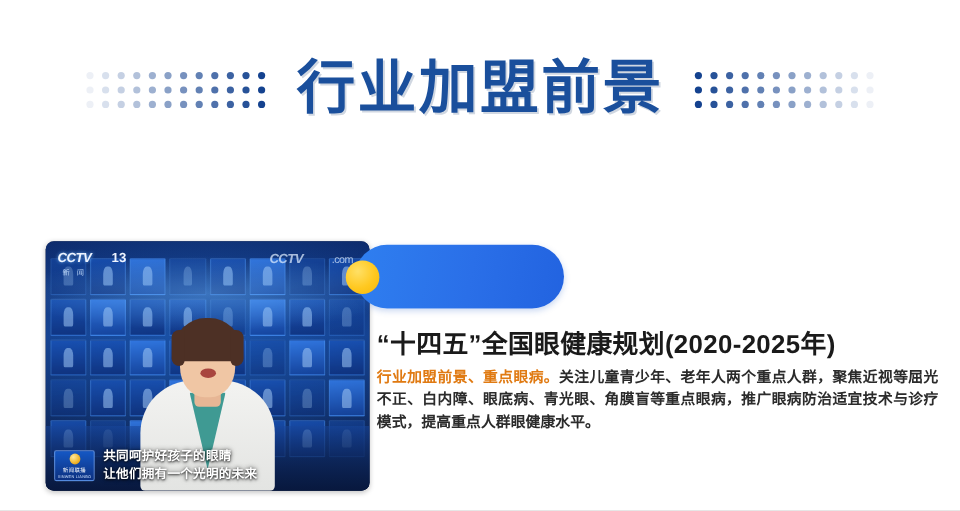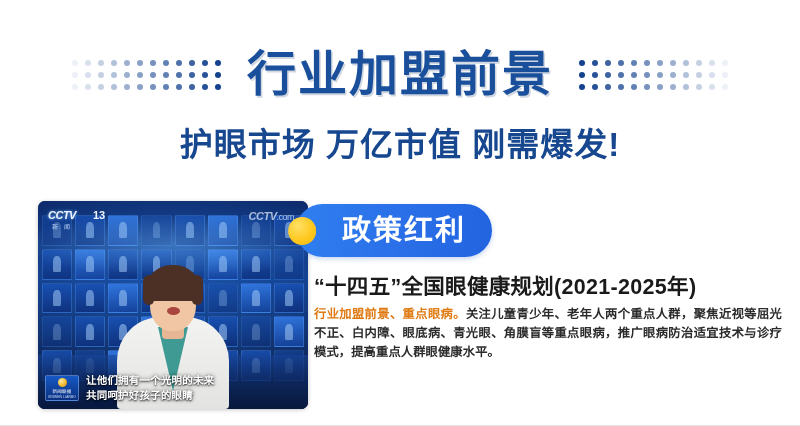--- a/index.html
+++ b/index.html
@@ -298,20 +298,21 @@
     font-size: 11px;
     font-weight: bold;
     font-style: italic;
     color: rgba(225,238,255,0.72);
     letter-spacing: -0.5px;
   }
   .cctv-watermark .dotcom {
     font-style: normal;
     font-weight: normal;
     font-size: 9px;
+    margin-left: 24px;
   }
 
   
   .program-badge {
     position: absolute;
     left: 7px;
     bottom: 8px;
     width: 34px;
     height: 26px;
     border-radius: 2px;
@@ -532,21 +533,20 @@
             <span class="dot" style="background: rgb(20, 66, 143); opacity: 0.498;"></span>
             <span class="dot" style="background: rgb(20, 66, 143); opacity: 0.415;"></span>
             <span class="dot" style="background: rgb(20, 66, 143); opacity: 0.331;"></span>
             <span class="dot" style="background: rgb(20, 66, 143); opacity: 0.247;"></span>
             <span class="dot" style="background: rgb(20, 66, 143); opacity: 0.164;"></span>
             <span class="dot" style="background: rgb(20, 66, 143); opacity: 0.08;"></span>
           </div>
         </div>
     </div>
 
-    <div class="sub-title">护眼市场  万亿市值  刚需爆发!</div>
   </div>
 
   <div class="content">
 
     <div class="video-card">
       <div class="video-bg"></div>
 
       <div class="monitor-wall" id="monitor-wall">
           <div class="monitor dim"></div>
           <div class="monitor"></div>
@@ -613,33 +613,32 @@
         <span>CCTV</span><span class="dotcom">.com</span>
       </div>
 
       <div class="program-badge">
         <div class="globe"></div>
         <div class="pb-text">新闻联播</div>
         <div class="pb-text2">XINWEN LIANBO</div>
       </div>
 
       <div class="video-subs" id="video-subs">
+          <div>共同呵护好孩子的眼睛</div>
           <div>让他们拥有一个光明的未来</div>
-          <div>共同呵护好孩子的眼睛</div>
         </div>
     </div>
 
     <div class="panel">
 
       <div class="badge">
         <span class="badge-dot"></span>
-        <span class="badge-text">政策红利</span>
       </div>
 
-      <div class="panel-heading">“十四五”全国眼健康规划(2021-2025年)</div>
+      <div class="panel-heading">“十四五”全国眼健康规划(2020-2025年)</div>
 
       <div class="panel-body">
         <span class="hl">行业加盟前景、重点眼病。</span><span>关注儿童青少年、老年人两个重点人群，聚焦近视等屈光不正、白内障、眼底病、青光眼、角膜盲等重点眼病，推广眼病防治适宜技术与诊疗模式，提高重点人群眼健康水平。</span>
       </div>
     </div>
 
     <div class="bottom-rule"></div>
   </div>
 </div>
 

